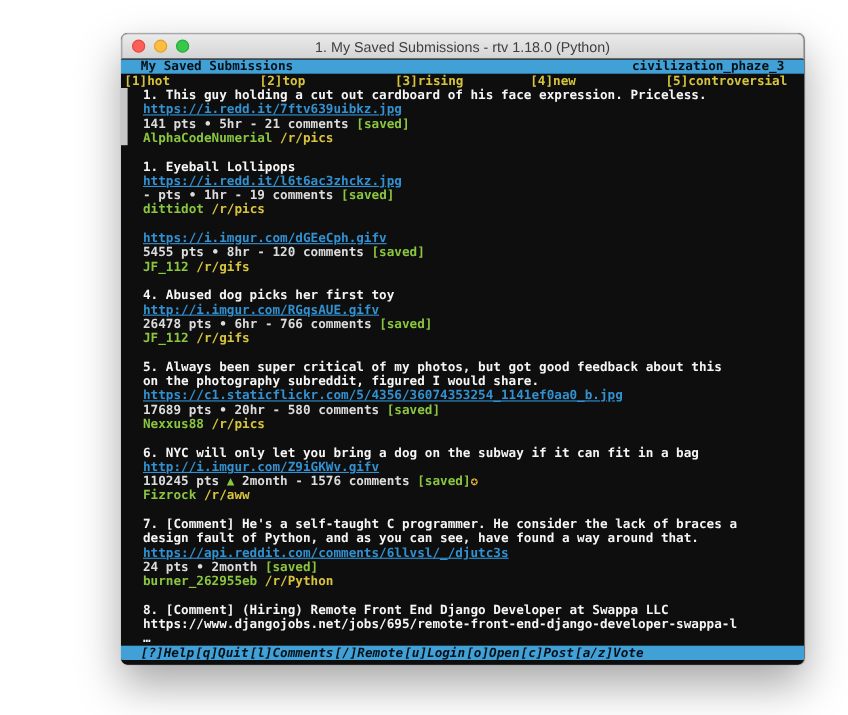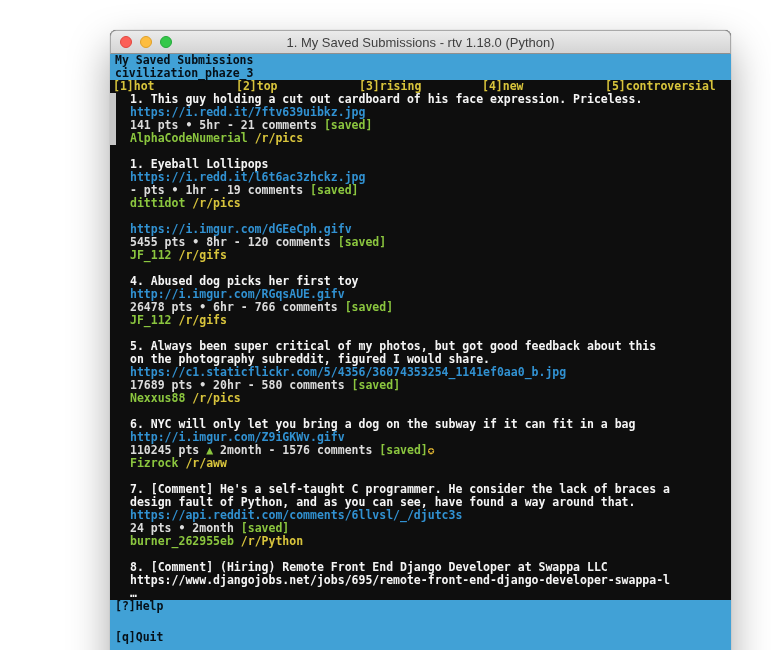--- a/index.html
+++ b/index.html
@@ -31,41 +31,41 @@
 
   .terminal{
     background:#0e0e0e;border-radius:0 0 6px 6px;
     padding:0 0 4px 0;
     font-size:11.5px;line-height:13px;font-weight:bold;
     color:#e8e8e8;overflow:hidden;
   }
   .tbar{
     background:var(--cyan,#41a1d6);color:#061018;
     display:flex;justify-content:space-between;
-    padding:0 5px;white-space:pre;flex-direction:column;
+    padding:0 18px;white-space:pre;
   }
   .menu{display:flex;color:var(--yellow,#d8c43c);padding:0 3px;}
   .menu span{width:20%;white-space:pre;}
   .content{padding-top:0;}
   .submission{position:relative;padding-left:20px;margin-bottom:13px;}
   .submission.selected::before{
     content:"";position:absolute;left:0;top:0;bottom:0;width:6px;
     background:#c7c7c7;
   }
   .line{white-space:pre-wrap;word-break:break-all;}
   .title{color:#f5f5f5;}
-  .url{color:var(--blue,#3191d1);cursor:pointer;}
+  .url{color:var(--blue,#3191d1);text-decoration:underline;cursor:pointer;}
   .stats{color:#dcdcdc;}
   .saved{color:var(--green,#8bc63f);}
   .gild{color:var(--gold,#e0b531);}
   .vote{color:#dcdcdc;}
   .vote[data-vote="up"]{color:var(--green,#8bc63f);}
   .author{color:var(--green,#8bc63f);}
   .subreddit{color:var(--yellow,#d8c43c);}
-  .footer{justify-content:flex-start;gap:18px;}
+  .footer{justify-content:flex-start;gap:1px;font-style:italic;}
   .footer span{white-space:pre;cursor:pointer;}
 </style>
 </head>
 <body>
 
 <div class="window">
   <div class="titlebar">
     <div class="traffic">
       <span class="light-red"></span>
       <span class="light-yellow"></span>

